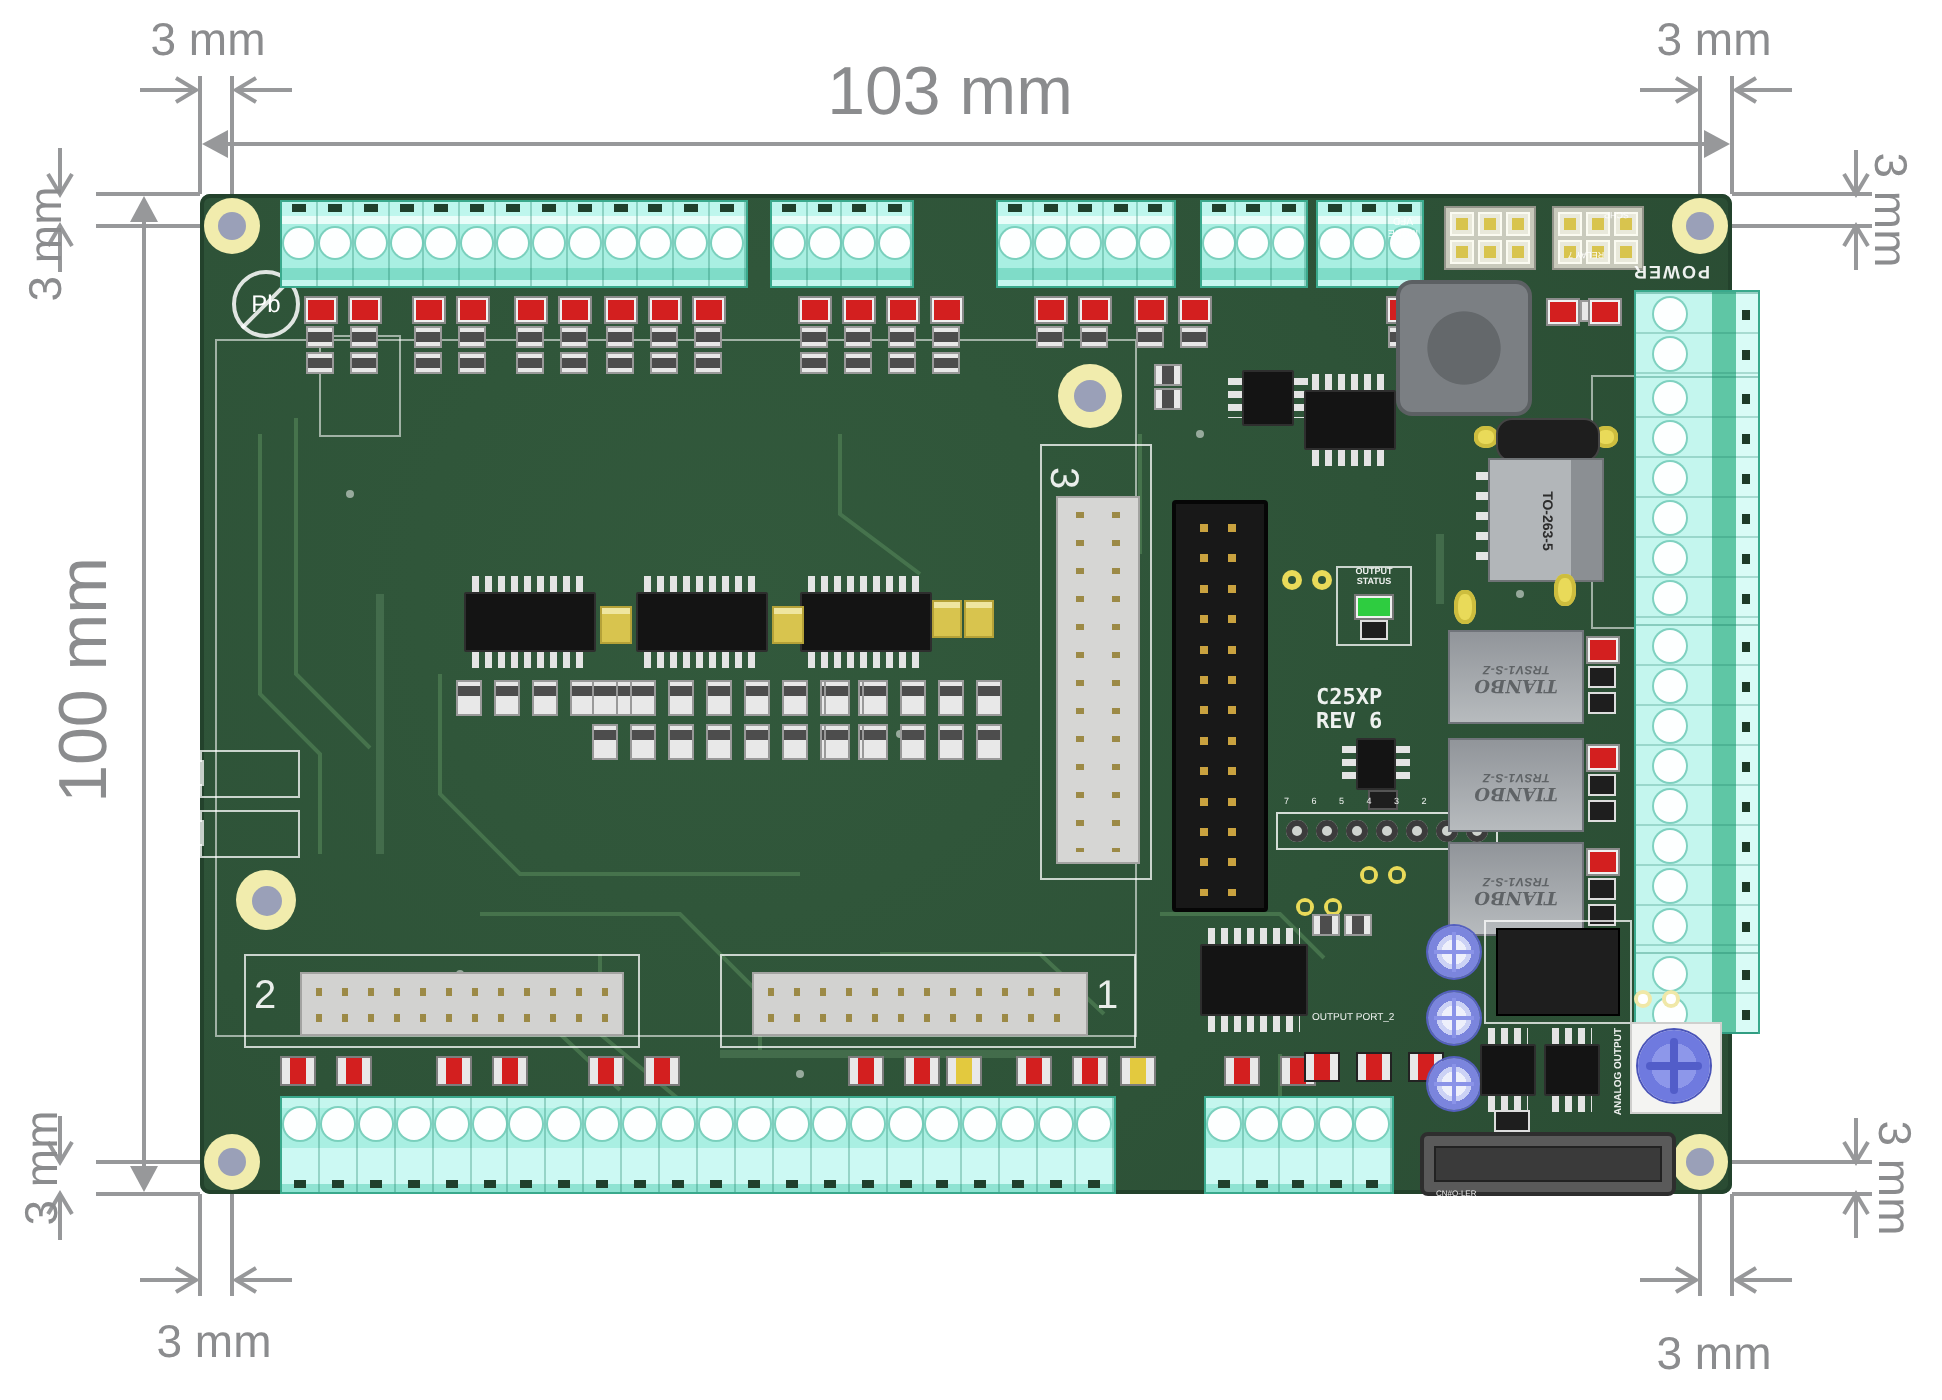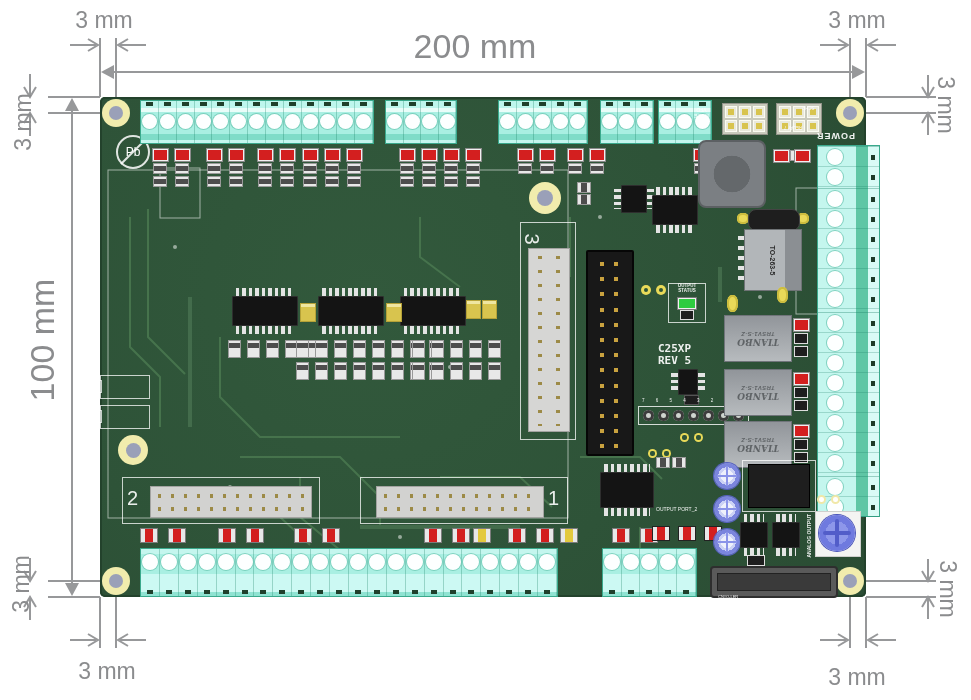--- a/index.html
+++ b/index.html
@@ -204,21 +204,21 @@
         <path d="M922,607 L928,597 L934,607"></path>
     </g>
     <g fill="#97989a" stroke="none">
       <polygon points="101,72 114,65 114,79"></polygon>
       <polygon points="865,72 852,65 852,79"></polygon>
       <polygon points="72,98 65,111 79,111"></polygon>
       <polygon points="72,596 65,583 79,583"></polygon>
     </g>
   </svg>
 
-  <div class="dimlabel dim-big" style="left:475px;top:46px;">200 mm</div>
+  <div class="dimlabel dim-big" style="left:475px;top:46px;">103 mm</div>
   <div class="dimlabel dim-big rotm90" style="left:42px;top:340px;">100 mm</div>
   <div class="dimlabel dim-small" style="left:104px;top:20px;">3 mm</div>
   <div class="dimlabel dim-small" style="left:857px;top:20px;">3 mm</div>
   <div class="dimlabel dim-small rotm90" style="left:23px;top:122px;">3 mm</div>
   <div class="dimlabel dim-small rot90" style="left:945px;top:105px;">3 mm</div>
   <div class="dimlabel dim-small rotm90" style="left:21px;top:584px;">3 mm</div>
   <div class="dimlabel dim-small" style="left:107px;top:671px;">3 mm</div>
   <div class="dimlabel dim-small" style="left:857px;top:677px;">3 mm</div>
   <div class="dimlabel dim-small rot90" style="left:947px;top:589px;">3 mm</div>
 
@@ -549,21 +549,21 @@
       <div class="sktext" style="position:static;font-size:4.5px;font-weight:bold;">OUTPUT</div>
       <div class="sktext" style="position:static;font-size:4.5px;font-weight:bold;">STATUS</div>
     </div>
     <div class="gled" style="left:578px;top:201px;"></div>
     <div class="blk" style="left:580px;top:213px;width:12px;height:8px;"></div>
     <div class="yring" style="left:541px;top:188px;width:10px;height:10px;"></div>
     <div class="yring" style="left:556px;top:188px;width:10px;height:10px;"></div>
 
     <div class="sktext" style="left:558px;top:246px;font-family:'DejaVu Sans Mono',monospace;font-size:11px;font-weight:bold;">
       <div>C25XP</div>
-      <div>REV 5</div>
+      <div>REV 6</div>
     </div>
 
     <div class="chip pins-lr" style="left:578px;top:272px;width:18px;height:24px;"></div>
     <div class="blk" style="left:584px;top:298px;width:13px;height:8px;border-color:#555;"></div>
 
     <div class="sktext" style="left:542px;top:302px;font-size:4.5px;letter-spacing:5px;">7 6 5 4 3 2 1</div>
     <div class="tp-row" style="left:538px;top:309px;">
       <span class="tp"></span>
     <span class="tp"></span>
         <span class="tp"></span>

